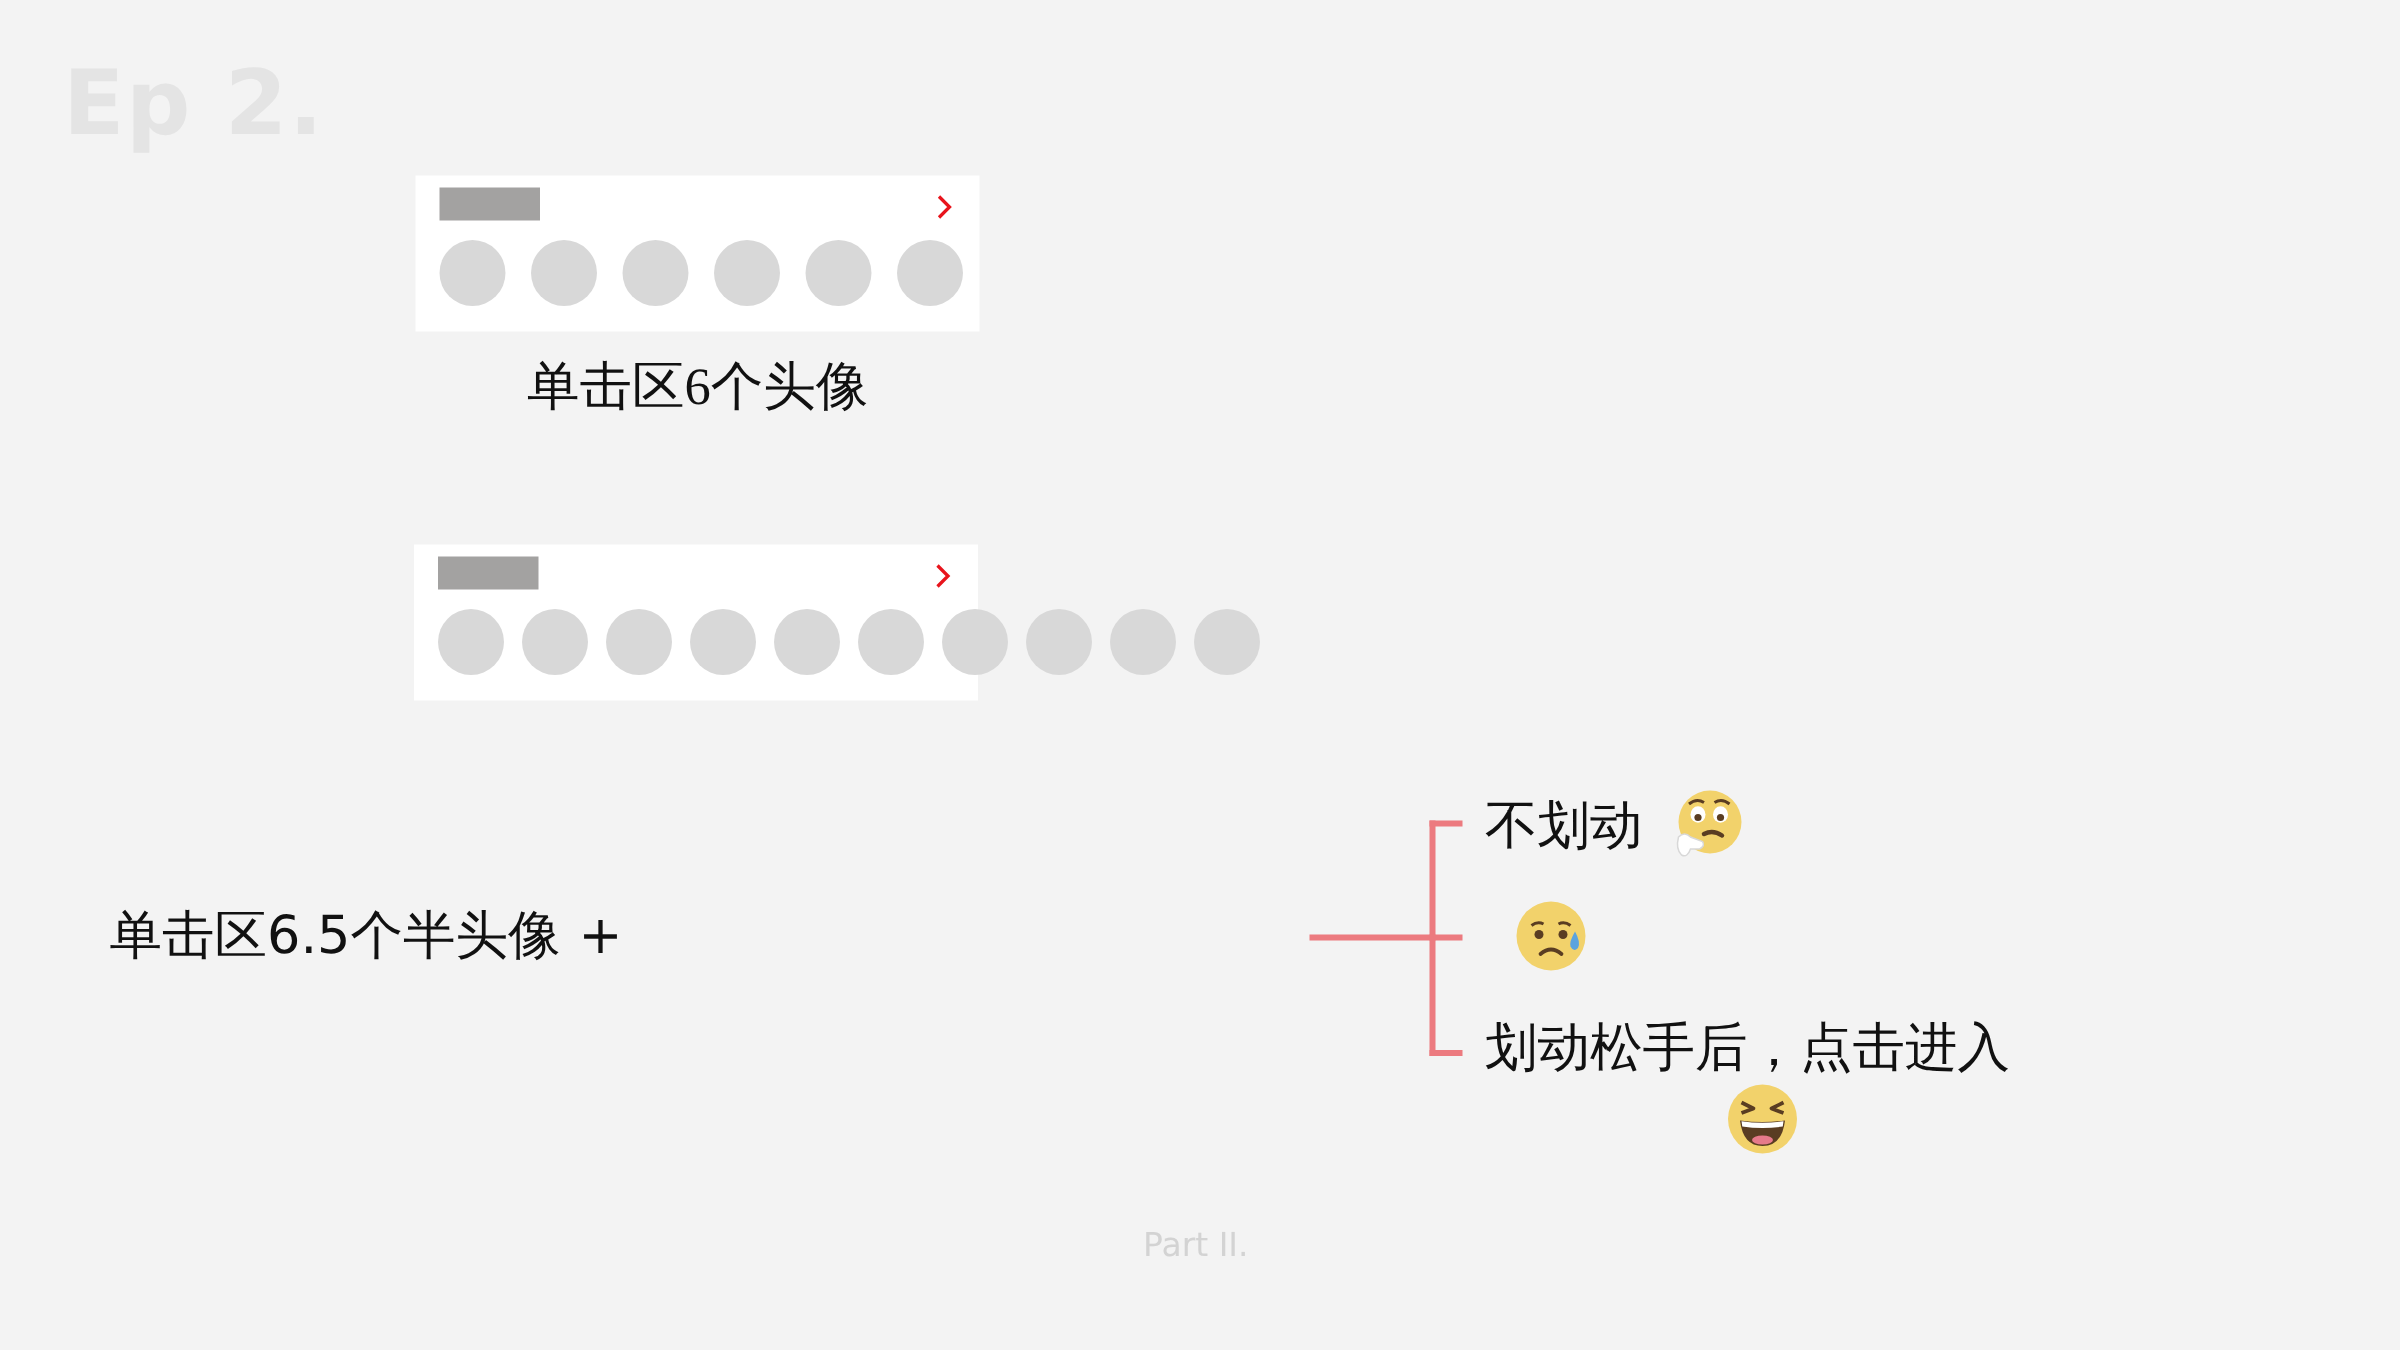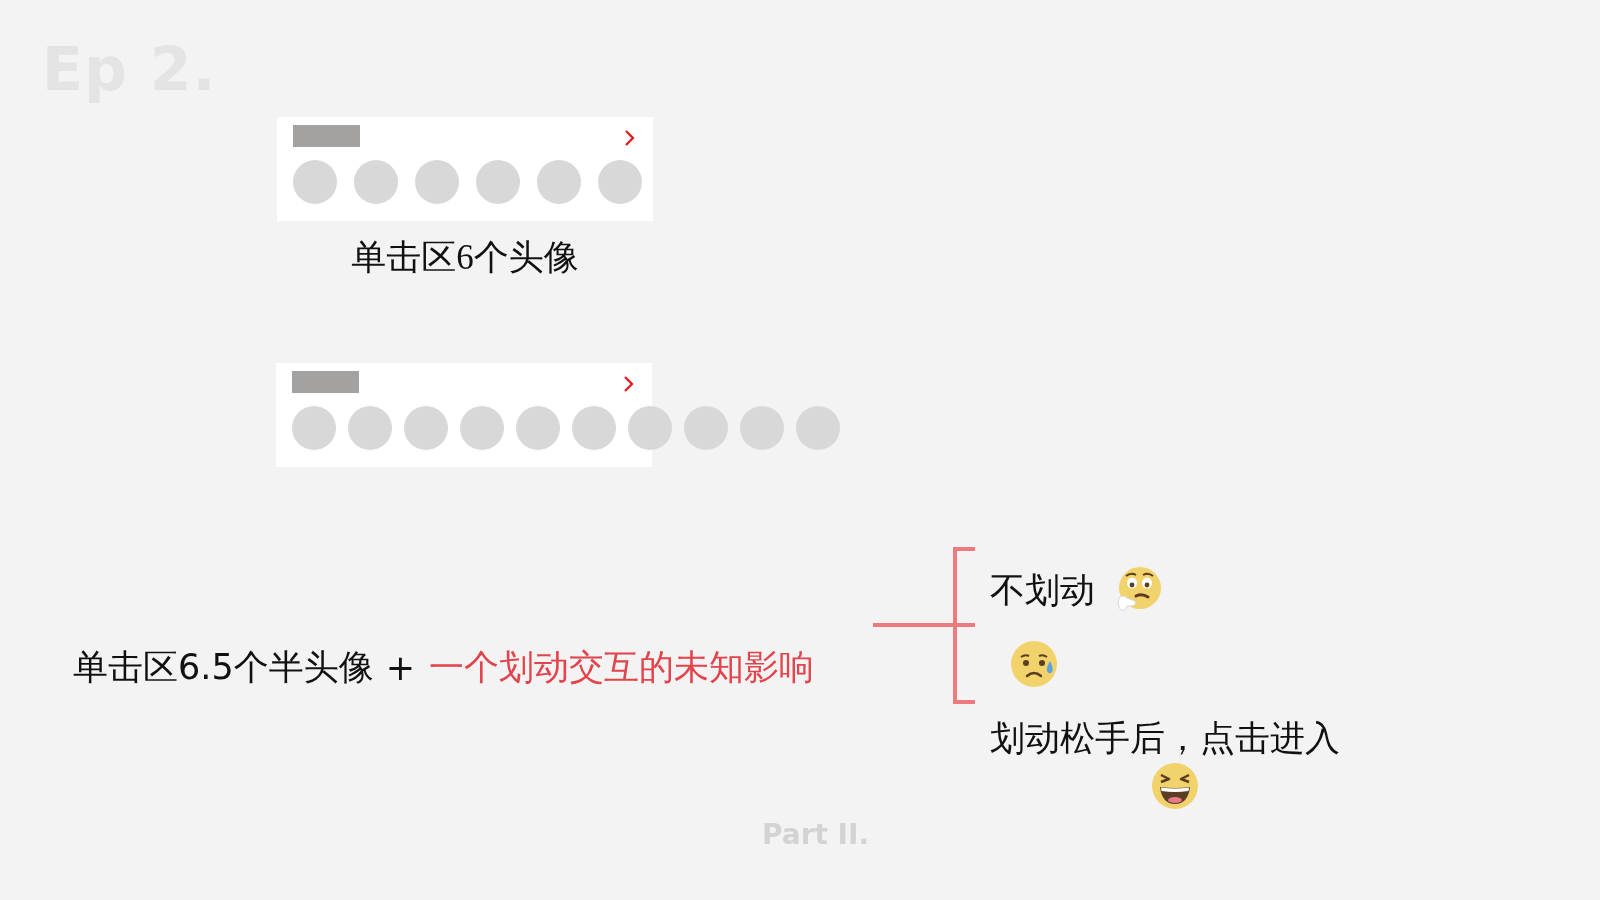--- a/index.html
+++ b/index.html
@@ -23,39 +23,39 @@
   .chev { position: absolute; width: 16px; height: 18px; }
   .card1 .chev { left: 345px; top: 12px; }
   .card2 .chev { left: 345px; top: 12px; }
   .avatar { position: absolute; width: 44px; height: 44px; border-radius: 50%; background: #d8d8d8; }
   .caption1 {
     left: 300px; width: 330px; top: 234px; text-align: center;
     font-size: 35px; color: #111; white-space: nowrap; font-family: Liberation Serif, serif;
   }
   .main-line {
     left: 73px; top: 600px; font-size: 35px; color: #111; white-space: nowrap;
-    display: flex; align-items: center; margin-top: 44px;
+    display: flex; align-items: center;
   }
   .main-line .plus { margin: 0 14px 0 12px; }
   .main-line .red { color: #e3444c; }
   .connector { left: 873px; top: 623px; width: 84px; height: 4px; background: #ec7a7f; }
   .bracket-v { left: 953px; top: 547px; width: 4px; height: 157px; background: #ec7a7f; }
   .bracket-t { left: 953px; top: 547px; width: 22px; height: 4px; background: #ec7a7f; }
   .bracket-b { left: 953px; top: 700px; width: 22px; height: 4px; background: #ec7a7f; }
   .bracket-m { left: 953px; top: 623px; width: 22px; height: 4px; background: #ec7a7f; }
   .opt {
     left: 990px; font-size: 35px; color: #111; white-space: nowrap;
-    display: flex; align-items: center; margin-top: 40px;
+    display: flex; align-items: center;
   }
   .opt1 { top: 526px; }
   .opt2 { top: 600px; }
   .opt3 { top: 675px; flex-direction: column; }
   .emoji { display: inline-block; width: 48px; height: 48px; margin-left: 20px; }
   .footer {
-    left: 762px; top: 818px; font-size: 28px; font-weight: bold; color: #d3d3d3;
+    left: 762px; top: 818px; font-size: 22px; font-weight: normal; color: #d3d3d3;
     white-space: nowrap; font-family: "DejaVu Sans", sans-serif;
   }
 </style>
 </head>
 <body>
 
 <div class="abs ep-title">Ep 2.</div>
 
 <div class="abs card card1">
   <div class="title-bar"></div>
@@ -86,21 +86,20 @@
   <div class="avatar" style="left:296px;top:43px"></div>
   <div class="avatar" style="left:352px;top:43px"></div>
   <div class="avatar" style="left:408px;top:43px"></div>
   <div class="avatar" style="left:464px;top:43px"></div>
   <div class="avatar" style="left:520px;top:43px"></div>
 </div>
 
 <div class="abs main-line">
   <span>单击区6.5个半头像</span>
   <span class="plus">+</span>
-  <span class="red">一个划动交互的未知影响</span>
 </div>
 
 <div class="abs connector"></div>
 <div class="abs bracket-v"></div>
 <div class="abs bracket-t"></div>
 <div class="abs bracket-m"></div>
 <div class="abs bracket-b"></div>
 
 <div class="abs opt opt1">
   <span>不划动</span>

